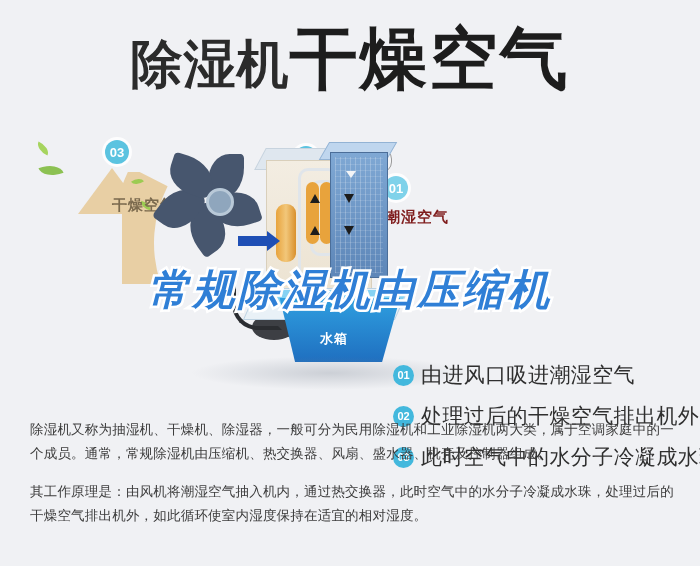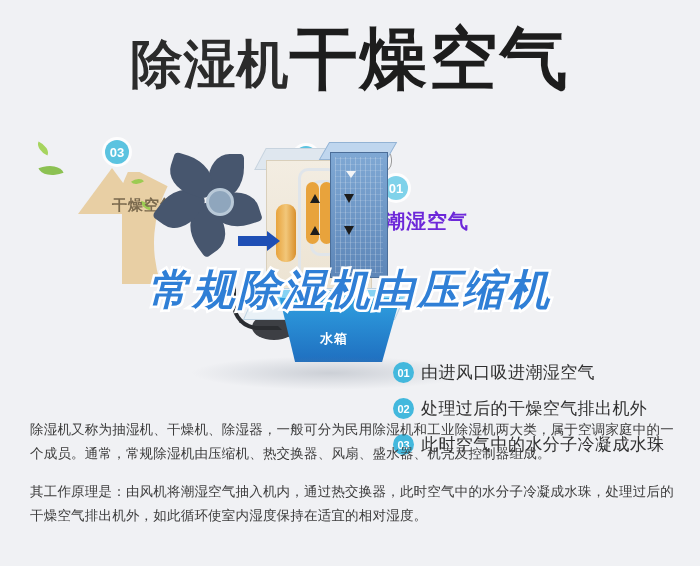--- a/index.html
+++ b/index.html
@@ -72,21 +72,21 @@
     border-left:34px solid transparent;
     border-right:34px solid transparent;
     border-bottom:46px solid #e8cfa4;
   }
   .label-dry{
     position:absolute;left:112px;top:78px;
     font-size:15px;color:#7b6a4e;font-weight:700;letter-spacing:1px;
   }
   .label-humid{
     position:absolute;left:385px;top:90px;
-    font-size:20px;color:#6d28d9;font-weight:700;letter-spacing:1px;
+    font-size:15px;color:#7f1d1d;font-weight:700;letter-spacing:1px;
   }
 
   
   .leaf{position:absolute;width:22px;height:13px;background:#8cc152;
         border-radius:0 100% 0 100%;}
   .leaf.s{width:14px;height:9px;background:#a6d45e;}
   .leaf.t{width:11px;height:7px;background:#9ccb52;}
 
   
   .mark{
@@ -216,21 +216,21 @@
   }
 
   
   .steps{position:absolute;left:393px;top:243px;width:300px;}
   .step{display:flex;align-items:center;gap:7px;margin-bottom:13px;}
   .step-num{
     width:21px;height:21px;border-radius:50%;flex:0 0 21px;
     background:#43b8dd;color:#fff;font-size:11px;font-weight:700;
     display:flex;align-items:center;justify-content:center;
   }
-  .step-text{font-size:17px;color:#2f2f2f;letter-spacing:.4px;white-space:nowrap;}
+  .step-text{font-size:21px;color:#2f2f2f;letter-spacing:.4px;white-space:nowrap;}
 
   
   .watermark{
     position:absolute;left:0;top:262px;width:700px;text-align:center;
     font-size:42px;font-weight:700;letter-spacing:3px;
     color:#2f7fd6;
     -webkit-text-stroke:5px #ffffff;
     paint-order:stroke fill;
     font-style:italic;
     z-index:40;pointer-events:none;

